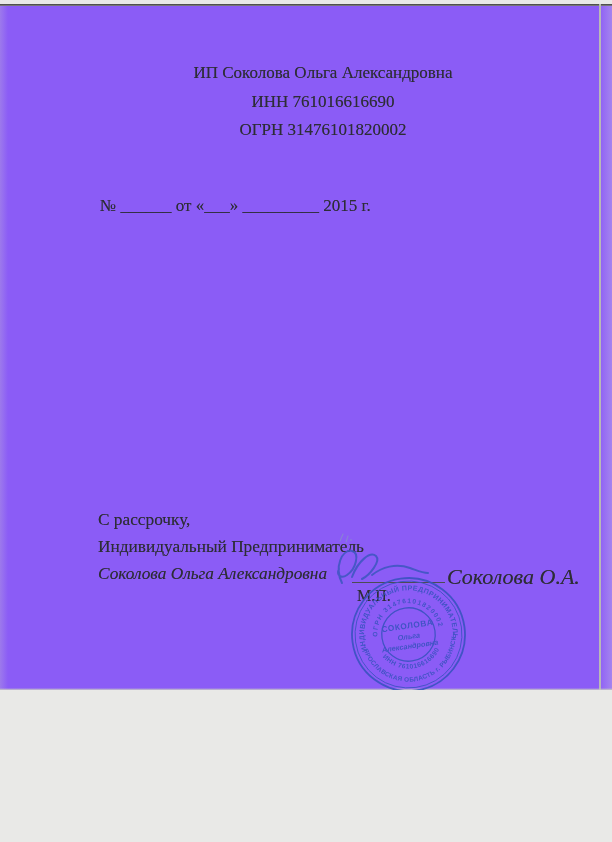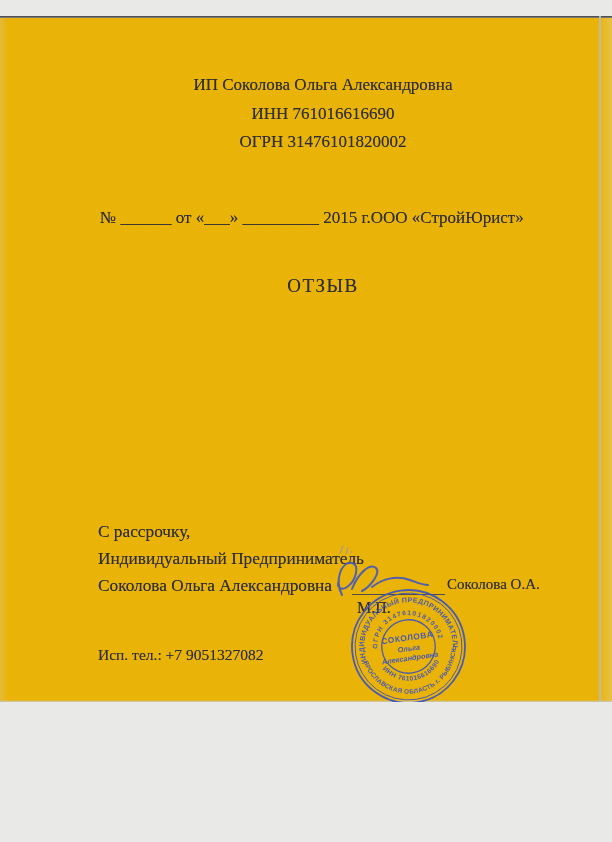--- a/index.html
+++ b/index.html
@@ -1,20 +1,20 @@
 <!DOCTYPE html>
 <html lang="ru"><head>
 <meta charset="utf-8">
 <style>
   html,body{margin:0;padding:0;background:#e9e9e7;}
   .page{
     position:relative;
     width:612px;height:686px;
-    margin:16px auto;
-    background:#eab308;
+    margin:4px auto;
+    background:#8b5cf6;
     overflow:hidden;
     font-family:"Liberation Serif","DejaVu Serif",serif;
     color:#2d2d35;
   }
   .ink{ text-shadow:0 0 .6px rgba(45,45,55,.55); }
 
   
   .scan-edge-top{position:absolute;left:0;top:0;width:612px;height:2px;background:linear-gradient(#3c3c3c,#8a8a8a);}
   .scan-edge-right{position:absolute;left:599px;top:0;width:2px;height:842px;background:#b9b9b6;}
   .scan-edge-bottom{position:absolute;left:0;bottom:0;width:612px;height:2px;background:linear-gradient(to top,#c9c9c4,rgba(201,201,196,0));}
@@ -31,23 +31,23 @@
   .refline{position:absolute;left:100px;top:192px;width:446px;display:flex;font-size:17px;}
 
   
   .title{position:absolute;left:100px;top:259px;width:446px;text-align:center;font-size:19px;letter-spacing:1.5px;}
 
   
   .body-text{position:absolute;left:98px;top:321px;width:449px;font-size:17.3px;line-height:30px;text-align:justify;text-indent:62px;}
 
   
   .c-line{position:absolute;left:98px;font-size:17.3px;white-space:nowrap;}
-  .c1{top:506px;} .c2{top:533px;} .c3{top:560px;}
+  .c1{top:506px;} .c2{top:533px;} .c3{top:560px;font-style:italic;}
   .sig-underline{position:absolute;left:352px;top:561px;width:93px;height:17px;border-bottom:1.4px solid #4c4c53;}
-  .signee{position:absolute;left:447px;top:560px;font-size:15px;}
+  .signee{position:absolute;left:447px;top:560px;font-size:22px;font-style:italic;}
   .seal-mark{position:absolute;left:357px;top:583px;font-size:16px;font-family:Liberation Serif, serif;}
   .footer-line{position:absolute;left:98px;top:630px;font-size:15.5px;}
 
   
   .pencil-mark{position:absolute;left:337px;top:528px;width:16px;height:12px;}
 
   
   .signature{position:absolute;left:326px;top:539px;width:116px;height:48px;}
   .signature path{fill:none;stroke:#3f57c2;stroke-width:2;stroke-linecap:round;opacity:.9;}
 
@@ -77,24 +77,22 @@
   <div class="ink-speck"></div>
 
   <div class="header ink">
     <div>ИП Соколова Ольга Александровна</div>
     <div>ИНН 761016616690</div>
     <div>ОГРН 31476101820002</div>
   </div>
 
   <div class="refline ink">
     <span>№ ______ от «___» _________ 2015 г.</span>
-    <span>ООО «СтройЮрист»</span>
   </div>
 
-  <div class="title ink">ОТЗЫВ</div>
 
 
   <div class="c-line c1 ink">С рассрочку,</div>
   <div class="c-line c2 ink">Индивидуальный Предприниматель</div>
   <div class="c-line c3 ink">Соколова Ольга Александровна</div>
 
   <svg class="pencil-mark" viewBox="0 0 16 12">
     <path d="M3,9 L6,2 M9,10 L11,4" stroke="#8890c9" stroke-width="1.2" fill="none" stroke-linecap="round" opacity="0.7"></path>
     <circle cx="14" cy="8" r="0.9" fill="#8890c9" opacity="0.6"></circle>
   </svg>
@@ -123,15 +121,14 @@
       <text class="st-outer"><textPath href="#arcOT" startOffset="50%" text-anchor="middle">ИНДИВИДУАЛЬНЫЙ ПРЕДПРИНИМАТЕЛЬ</textPath></text>
       <text class="st-outer-b"><textPath href="#arcOB" startOffset="50%" text-anchor="middle">• ЯРОСЛАВСКАЯ ОБЛАСТЬ г. РЫБИНСК •</textPath></text>
       <text class="st-inner"><textPath href="#arcIT" startOffset="50%" text-anchor="middle">ОГРН 31476101820002</textPath></text>
       <text class="st-inner-b"><textPath href="#arcIB" startOffset="50%" text-anchor="middle">ИНН 761016616690</textPath></text>
       <text class="st-name" y="-6">СОКОЛОВА</text>
       <text class="st-fname" y="4.5">Ольга</text>
       <text class="st-mname" y="14">Александровна</text>
     </g>
   </svg>
 
-  <div class="footer-line ink">Исп. тел.: +7 9051327082</div>
 
 </div>
 
 </body></html>

